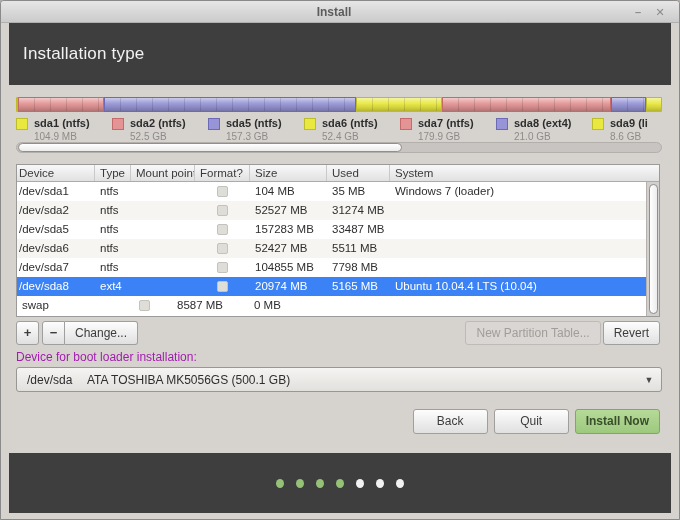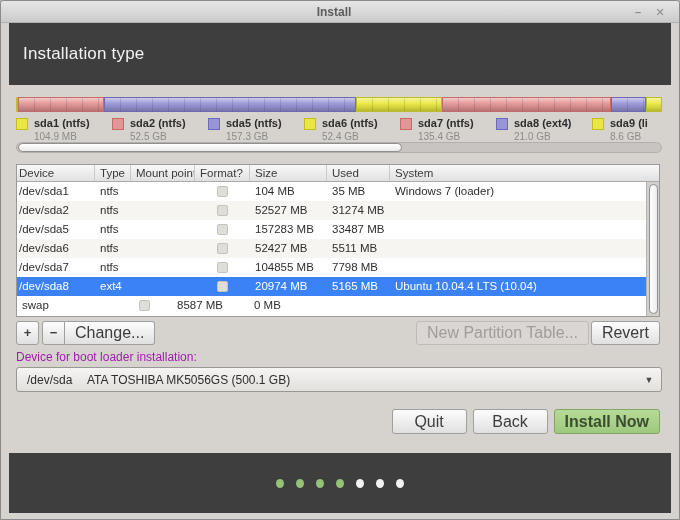--- a/index.html
+++ b/index.html
@@ -115,21 +115,21 @@
   .vscroll-thumb {
     position:absolute; left:2px; top:2px; bottom:2px; width:9px;
     background:linear-gradient(90deg,#ffffff,#ececec); border:1px solid #8f8f8f; border-radius:5px;
   }
 
   
   .btn {
     display:inline-block; height:24px; line-height:22px;
     background:linear-gradient(#fdfdfd,#e0e0e0);
     border:1px solid #9f9f9f; border-radius:3px;
-    font-size:16px; color:#3c3c3c; text-align:center; padding:0 10px; cursor:default;
+    font-size:12px; color:#3c3c3c; text-align:center; padding:0 10px; cursor:default;
   }
   .btn.disabled {
     background:#d9d6d3; border-color:#bdbab7; color:#a09d9a;
   }
   .btn.suggested {
     background:linear-gradient(#b6da98,#9dc97e);
     border-color:#82a765; color:#3a4e2d; font-weight:bold;
   }
   .part-actions { position:absolute; left:15px; top:320px; display:flex; }
   .btn.square { width:23px; padding:0; font-weight:bold; font-size:13px; }
@@ -203,21 +203,21 @@
         <span class="swatch" style="background-color: rgb(233, 232, 62); border-color: rgb(189, 189, 42);"></span>
         <div>
           <div class="legend-label">sda6 (ntfs)</div>
           <div class="legend-size">52.4 GB</div>
         </div>
       </div>
       <div class="legend-item">
         <span class="swatch" style="background-color: rgb(228, 148, 148); border-color: rgb(196, 106, 106);"></span>
         <div>
           <div class="legend-label">sda7 (ntfs)</div>
-          <div class="legend-size">135.4 GB</div>
+          <div class="legend-size">179.9 GB</div>
         </div>
       </div>
       <div class="legend-item">
         <span class="swatch" style="background-color: rgb(151, 149, 215); border-color: rgb(108, 106, 180);"></span>
         <div>
           <div class="legend-label">sda8 (ext4)</div>
           <div class="legend-size">21.0 GB</div>
         </div>
       </div>
       <div class="legend-item">
@@ -337,22 +337,22 @@
   </div>
 
   <div class="boot-label">Device for boot loader installation:</div>
   <div class="dropdown">
     <span class="dd-device">/dev/sda</span>
     <span class="dd-desc">ATA TOSHIBA MK5056GS (500.1 GB)</span>
     <span class="dd-arrow">▼</span>
   </div>
 
   <div class="footer-buttons">
+    <div class="btn">Back</div>
     <div class="btn">Quit</div>
-    <div class="btn">Back</div>
     <div class="btn suggested">Install Now</div>
   </div>
 
   <div class="page-footer">
       <span class="dot" style="background-color: rgb(149, 194, 119);"></span>
       <span class="dot" style="background-color: rgb(149, 194, 119);"></span>
       <span class="dot" style="background-color: rgb(149, 194, 119);"></span>
       <span class="dot" style="background-color: rgb(149, 194, 119);"></span>
       <span class="dot" style="background-color: rgb(242, 242, 242);"></span>
       <span class="dot" style="background-color: rgb(242, 242, 242);"></span>

